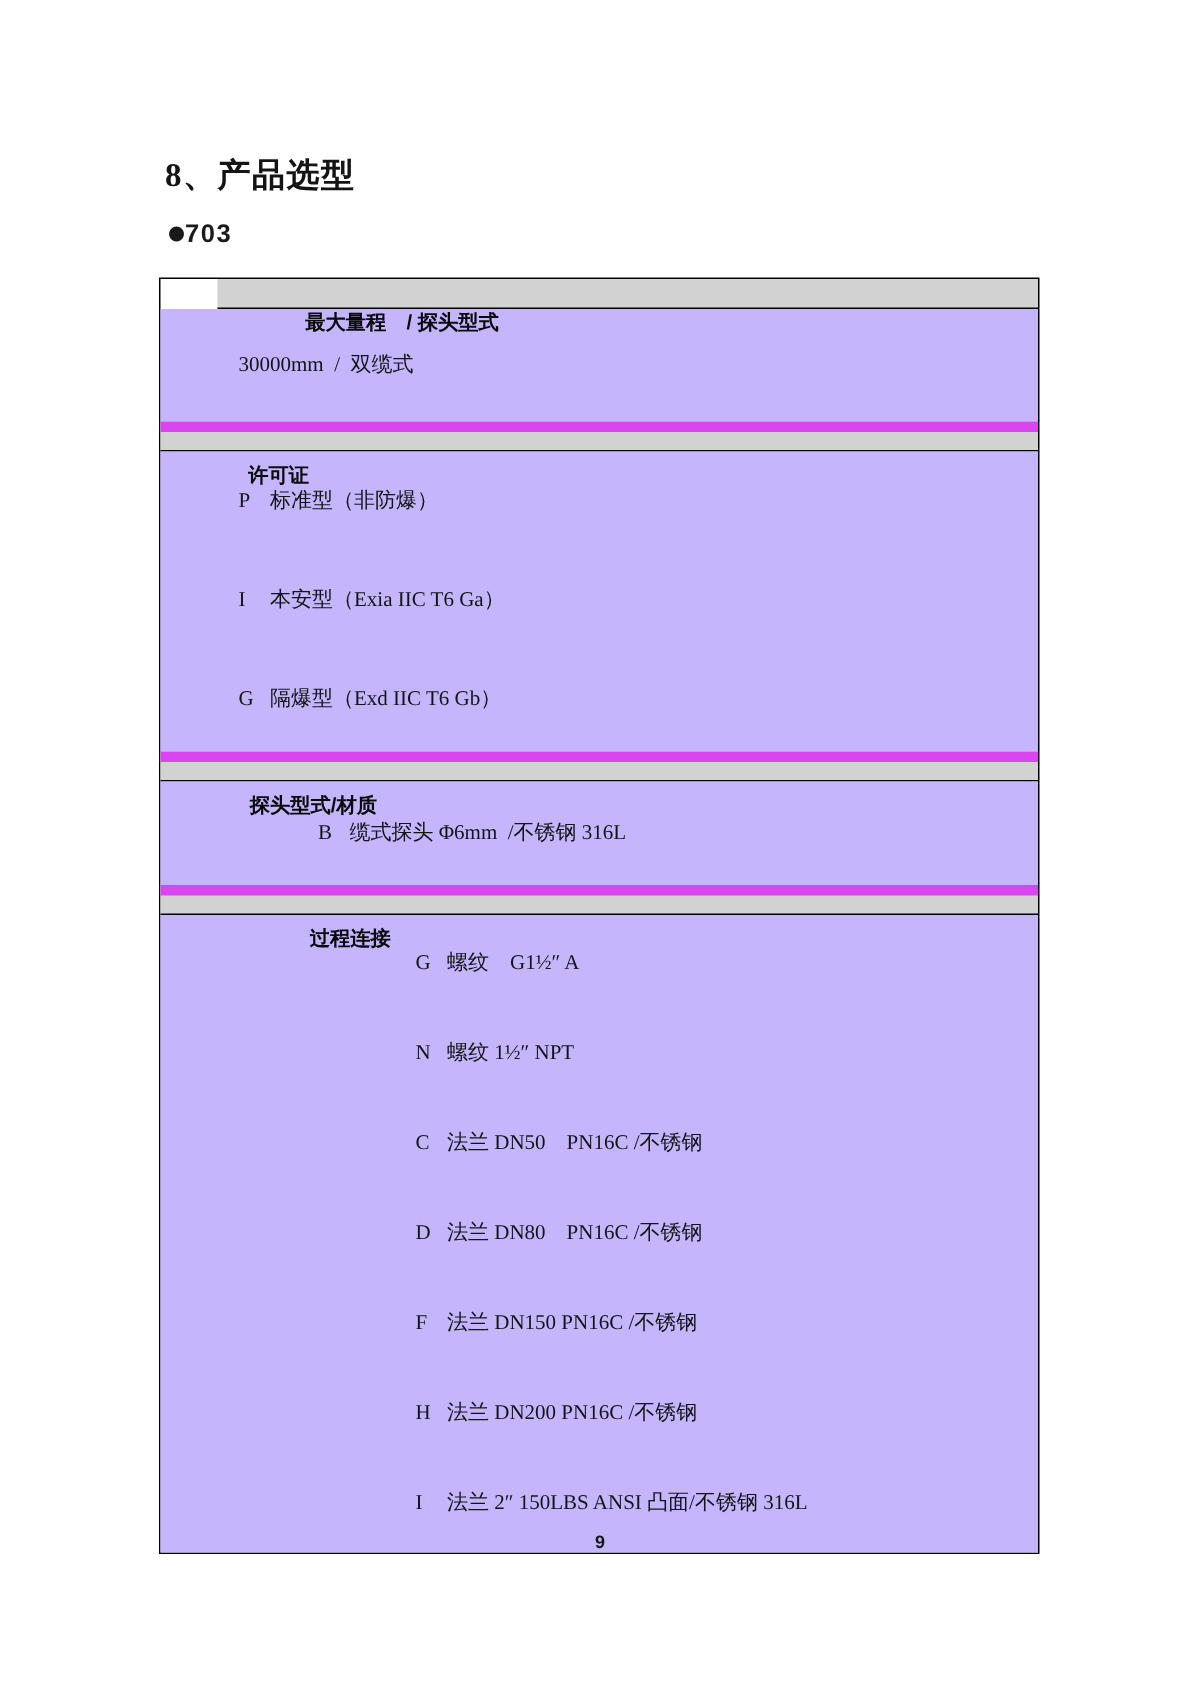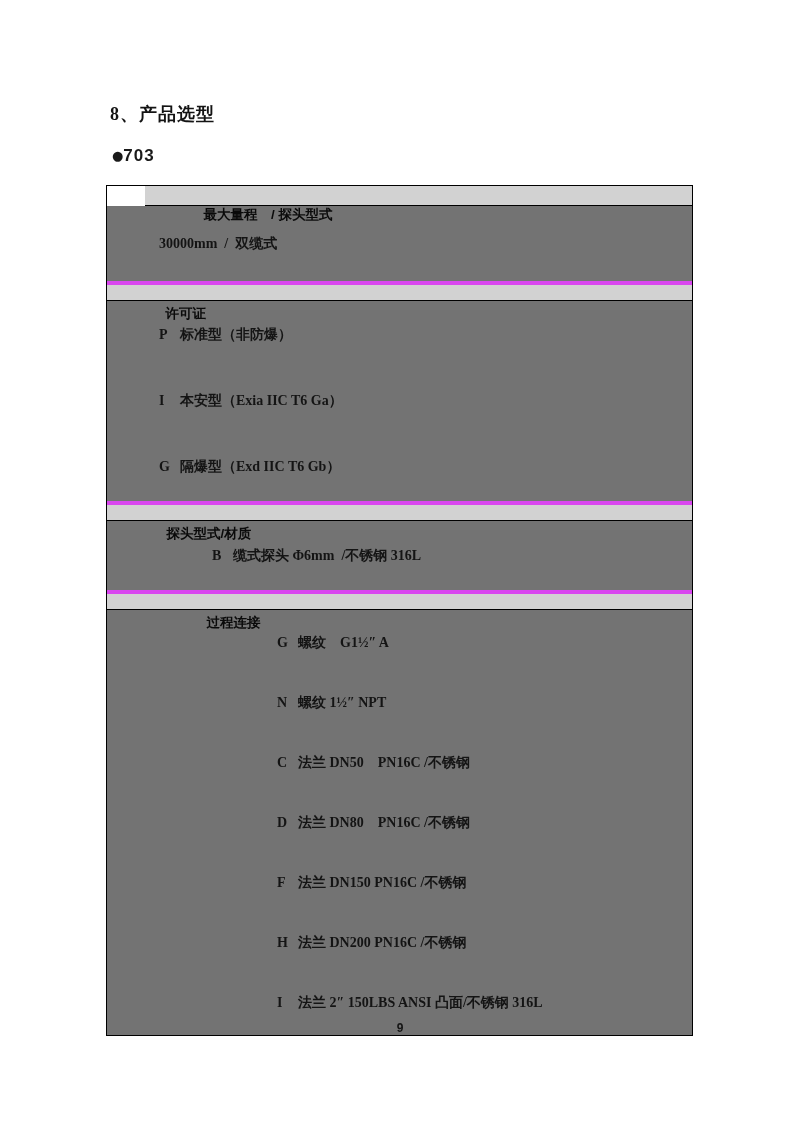--- a/index.html
+++ b/index.html
@@ -9,21 +9,21 @@
     width:800px; height:1131px;
     background:#ffffff;
     color:#111111;
     font-family:"Liberation Serif", serif;
     overflow:hidden;
   }
   
   .doc-title {
     position:absolute; left:110px; top:102px;
     font-family:"Liberation Serif", serif;
-    font-weight:bold; font-size:18px; color:#141414;
+    font-weight:bold; font-size:22px; color:#141414;
     letter-spacing:1px;
   }
   .bullet-line {
     position:absolute; left:112px; top:146px;
     display:flex; align-items:center;
   }
   .bullet-glyph {
     font-size:13px; line-height:18px; color:#1a1a1a;
     font-family:"DejaVu Sans", sans-serif;
   }
@@ -34,29 +34,29 @@
   }
   
   .selector-table {
     position:absolute; left:106px; top:185px;
     width:587px;
     border:1px solid #000000;
     background:#ffffff;
   }
   .section-header {
     background:#d2d2d2;
-    border-top:4px solid #d946ef;
+    border-top:7px solid #d946ef;
     border-bottom:1px solid #000000;
     height:20px; line-height:19px;
     font-family:"Liberation Sans", sans-serif;
     font-weight:bold; font-size:13.5px; color:#0a0a0a;
     white-space:pre;
   }
   .section:first-child .section-header { border-top:none;margin-left:38px; }
-  .section-body { background:#737373;font-weight:bold; }
+  .section-body { background:#c4b5fd; }
   .row {
     font-family:"Liberation Serif", serif;
     font-size:14px; color:#141414;
     white-space:pre;
   }
   .code {
     display:inline-block; min-width:13px; margin-right:8px;
   }
   
   .section:nth-child(1) .section-header { padding-left:36px; }

